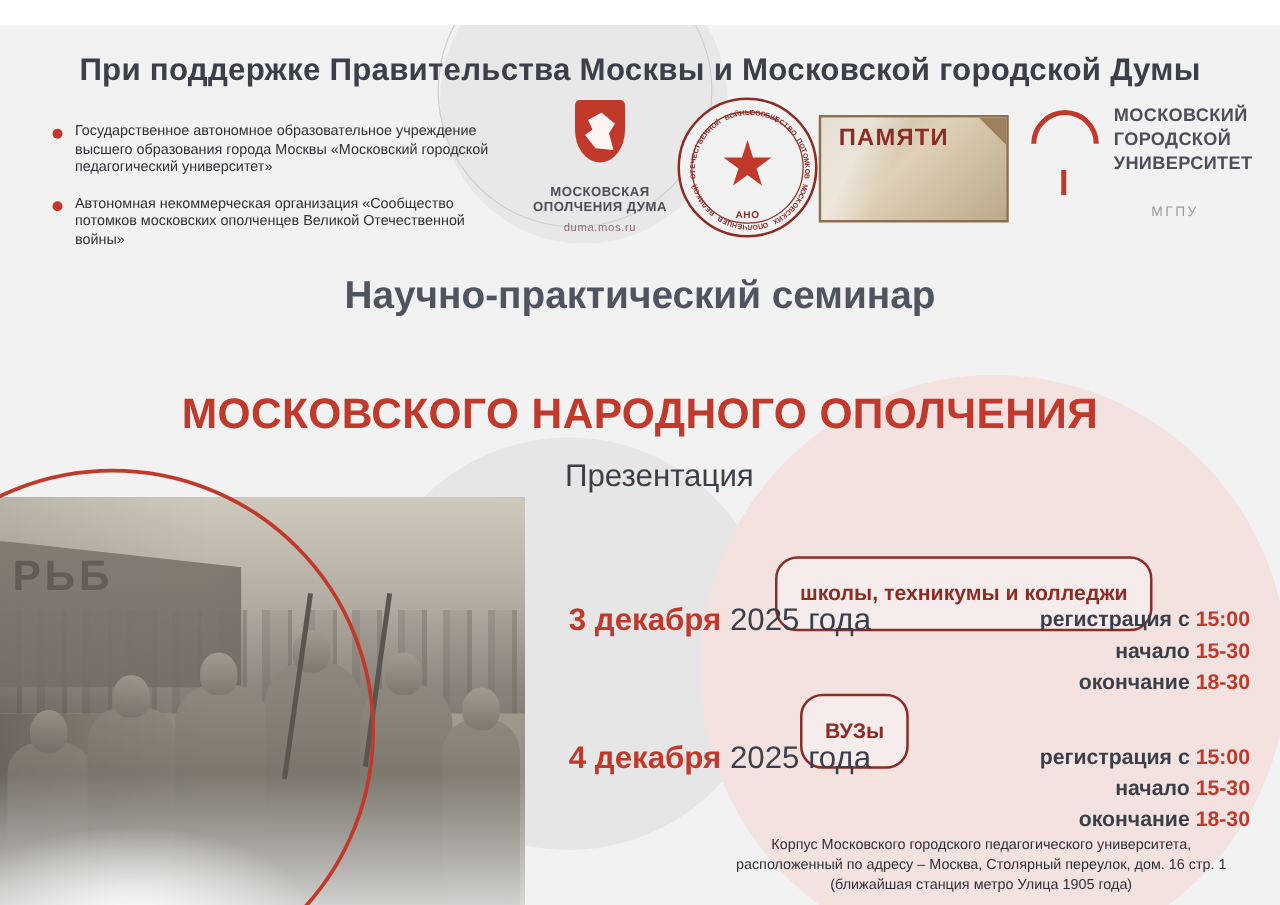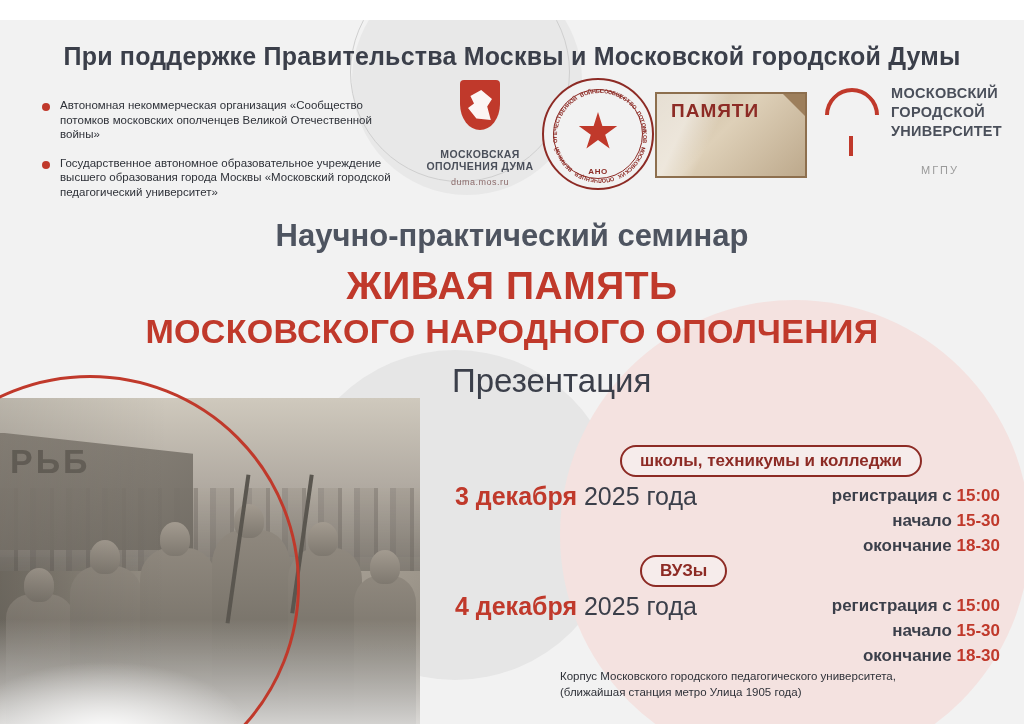--- a/index.html
+++ b/index.html
@@ -205,32 +205,32 @@
   .title2 {
     position:absolute; left:0; top:292px; width:1024px;
     text-align:center;
     font-size:34px; font-weight:bold; color:#c0392b;
     letter-spacing:.3px;
   }
 
   
   .present {
     position:absolute; left:452px; top:342px; width:560px;
-    font-size:33px; color:#3b3f4a; line-height:38px;
+    font-size:25px; color:#3b3f4a; line-height:38px;
   }
 
   .chip {
     position:absolute;
     border:2px solid #8d2b25;
     border-radius:18px;
     background:#f6eceb;
     color:#8d2b25;
     font-weight:bold;
     font-size:17px;
-    padding:4px 18px;
+    padding:18px 18px;
     white-space:nowrap;
   }
   .chip-schools { left:620px; top:425px; }
   .chip-vuz { left:640px; top:535px; }
 
   .date {
     position:absolute;
     font-size:25px;
     color:#3b3f4a;
     white-space:nowrap;
@@ -247,21 +247,21 @@
     color:#3b3f4a;
     line-height:25px;
     white-space:nowrap;
   }
   .times .v { color:#c0392b; }
   .t-1 { left:760px; top:463px; width:240px; }
   .t-2 { left:760px; top:573px; width:240px; }
 
   .address {
     position:absolute; left:560px; top:648px; width:450px;
-    text-align:left;
+    text-align:center;
     font-size:11.5px; line-height:16px; color:#2e3138;
   }
 
   
   .photo {
     position:absolute; left:0; top:378px;
     width:420px; height:346px;
     overflow:hidden;
     z-index:3;
     background:
@@ -328,25 +328,25 @@
   <div class="circle c-grey-line"></div>
   <div class="circle c-grey-mid"></div>
   <div class="circle c-pink"></div>
   <div class="circle c-red-outline"></div>
 
   <div class="header-line">При поддержке Правительства Москвы и Московской городской Думы</div>
 
   <div class="orgs">
     <div class="org-item">
       <span class="org-bullet"></span>
-      <p>Автономная некоммерческая организация «Сообщество потомков московских ополченцев Великой Отечественной войны»</p>
+      <p>Государственное автономное образовательное учреждение высшего образования города Москвы «Московский городской педагогический университет»</p>
     </div>
     <div class="org-item">
       <span class="org-bullet"></span>
-      <p>Государственное автономное образовательное учреждение высшего образования города Москвы «Московский городской педагогический университет»</p>
+      <p>Автономная некоммерческая организация «Сообщество потомков московских ополченцев Великой Отечественной войны»</p>
     </div>
   </div>
 
   <div class="logos">
 
     <div class="duma">
       <div class="emblem">
         <div class="shield"></div>
         <div class="rider"></div>
       </div>
@@ -444,21 +444,20 @@
       <div class="lines">
         <div>МОСКОВСКИЙ</div>
         <div>ГОРОДСКОЙ</div>
         <div>УНИВЕРСИТЕТ</div>
       </div>
       <div class="abbr">МГПУ</div>
     </div>
   </div>
 
   <div class="seminar">Научно-практический семинар</div>
-  <div class="title1">ЖИВАЯ ПАМЯТЬ</div>
   <div class="title2">МОСКОВСКОГО НАРОДНОГО ОПОЛЧЕНИЯ</div>
 
   <div class="present">
     <div>Презентация</div>
   </div>
 
   <div class="chip chip-schools">школы, техникумы и колледжи</div>
   <div class="date date-1">
     <b>3 декабря</b>
     <span>2025 года</span>
@@ -493,20 +492,21 @@
       <span class="v">15-30</span>
     </div>
     <div>
       <span>окончание</span>
       <span class="v">18-30</span>
     </div>
   </div>
 
   <div class="address">
     <div>Корпус Московского городского педагогического университета,</div>
+    <div>расположенный по адресу – Москва, Столярный переулок, дом. 16 стр. 1</div>
     <div>(ближайшая станция метро Улица 1905 года)</div>
   </div>
 
   <div class="photo">
     <div class="sky"></div>
     <div class="city"></div>
     <div class="wall"></div>
     <div class="letters">РЬБ</div>
 
     <div class="figures">

